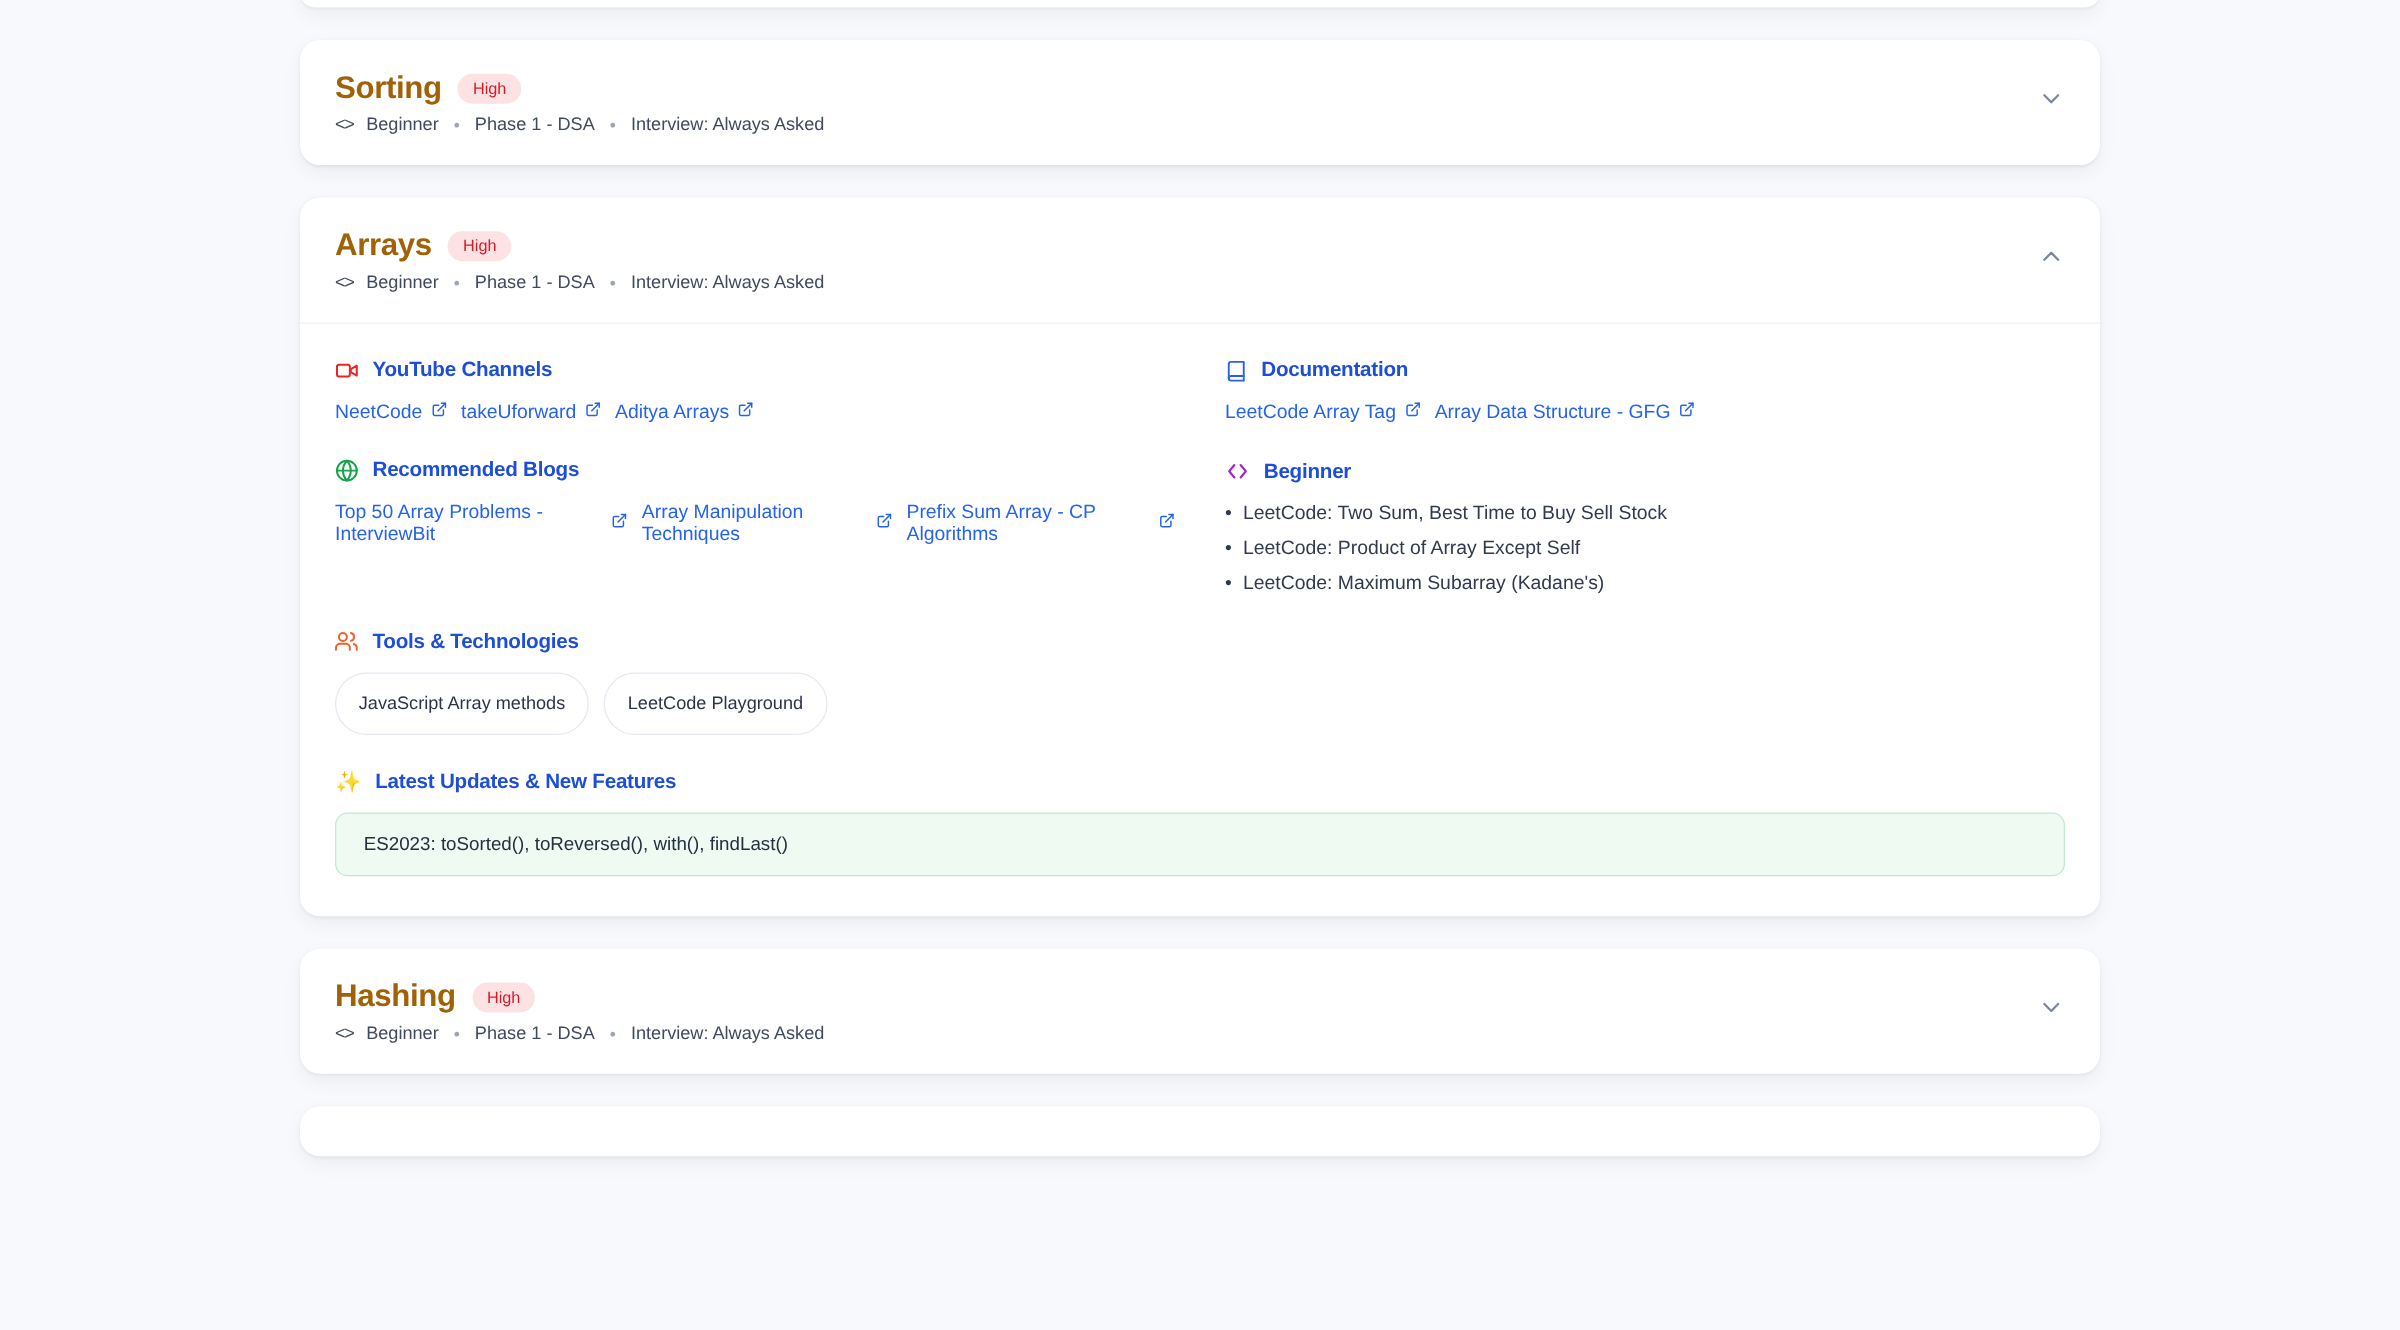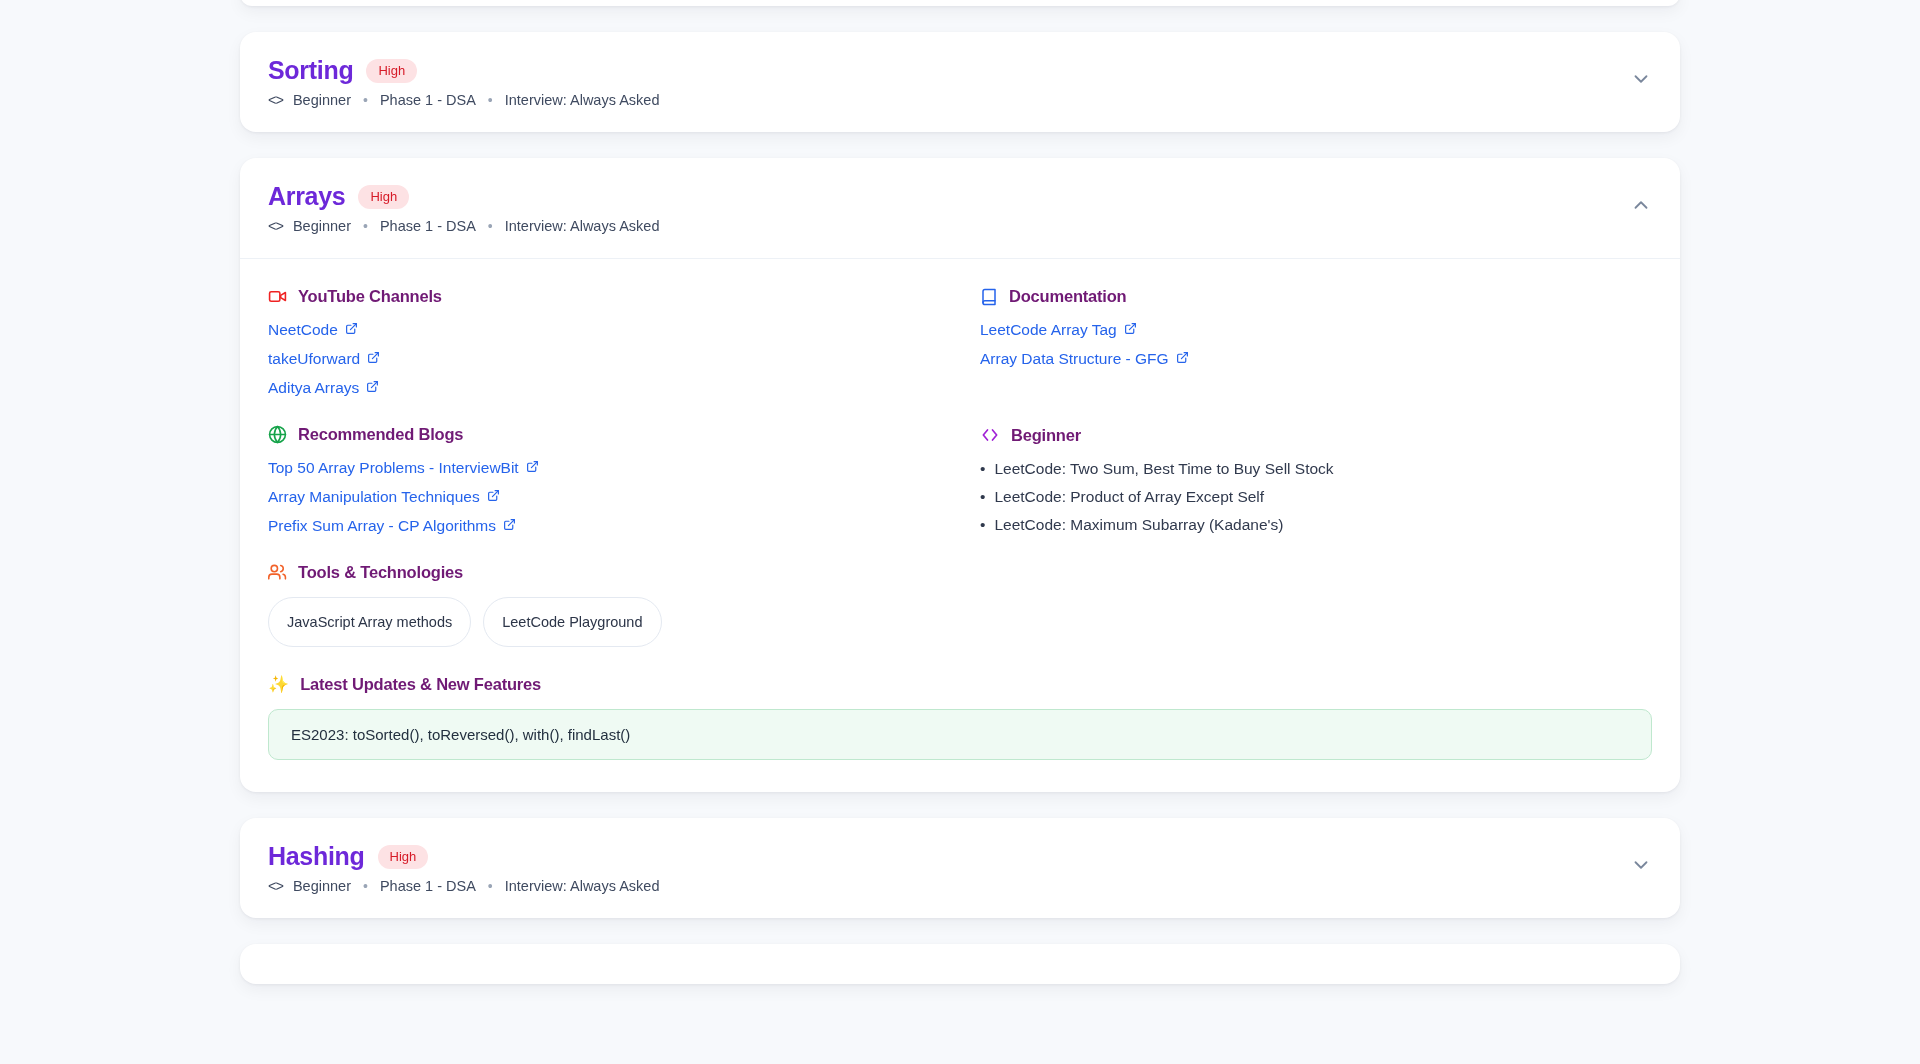--- a/index.html
+++ b/index.html
@@ -38,21 +38,21 @@
     align-items: flex-start;
     justify-content: space-between;
     padding: 26px 28px 24px 28px;
     cursor: pointer;
   }
   .header-left { display: flex; flex-direction: column; gap: 9px; }
   .title-row { display: flex; align-items: center; gap: 13px; }
   .topic-title {
     font-size: 25px;
     font-weight: bold;
-    color: #6d28d9;
+    color: #a16207;
     letter-spacing: -0.3px;
     line-height: 1;
   }
   .badge {
     background: #fde2e4;
     color: #d61b28;
     font-size: 13px;
     font-weight: normal;
     border-radius: 999px;
     padding: 5px 12px 6px 12px;
@@ -88,26 +88,26 @@
   .section { margin-bottom: 28px; }
   .section-head {
     display: flex;
     align-items: center;
     gap: 11px;
     margin-bottom: 15px;
   }
   .section-title {
     font-size: 16.5px;
     font-weight: bold;
-    color: #701a75;
+    color: #1d4ed8;
     letter-spacing: -0.2px;
   }
   .sec-icon { display: flex; align-items: center; }
 
-  .link-list { display: flex; flex-direction: column; gap: 11px; }
+  .link-list { display: flex; gap: 11px; }
   .ext-link {
     display: inline-flex;
     align-items: center;
     gap: 7px;
     color: #2563eb;
     font-size: 15.5px;
     text-decoration: none;
     width: fit-content;
     cursor: pointer;
   }

